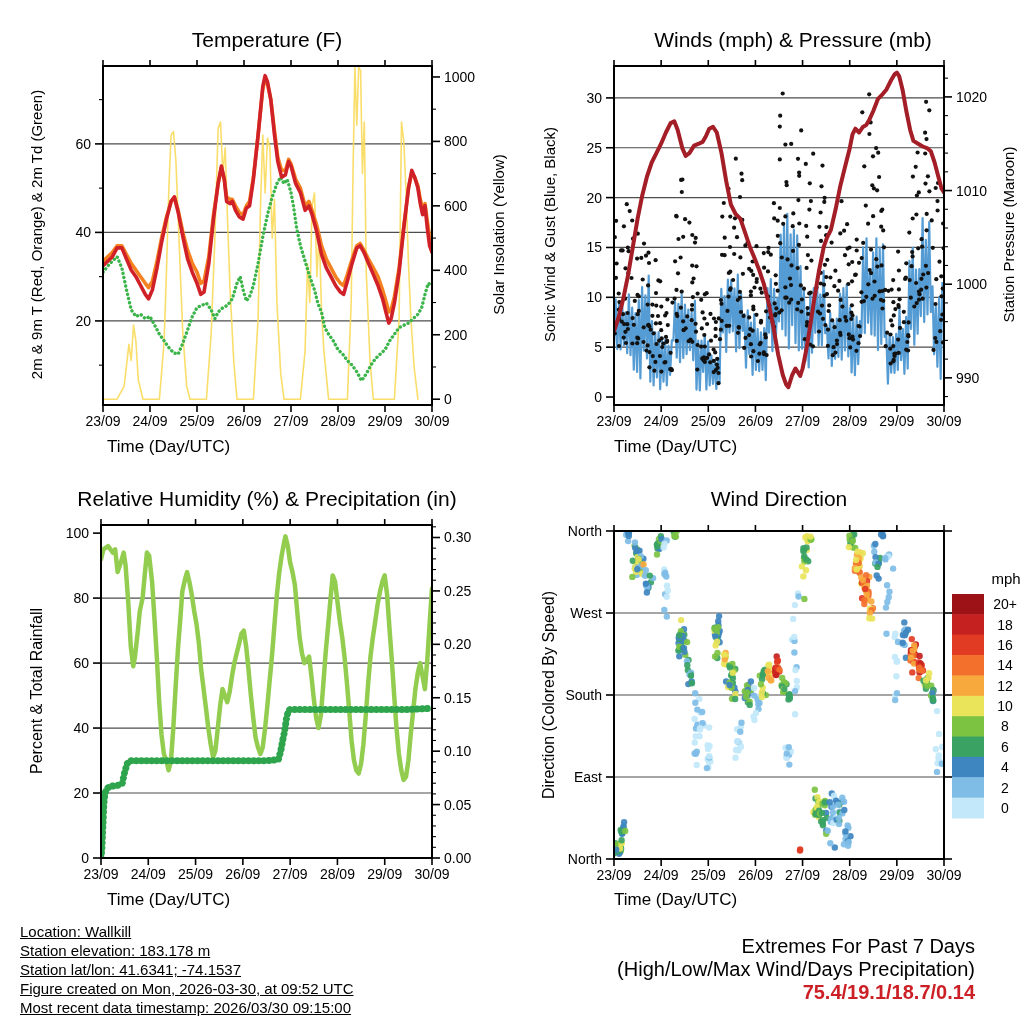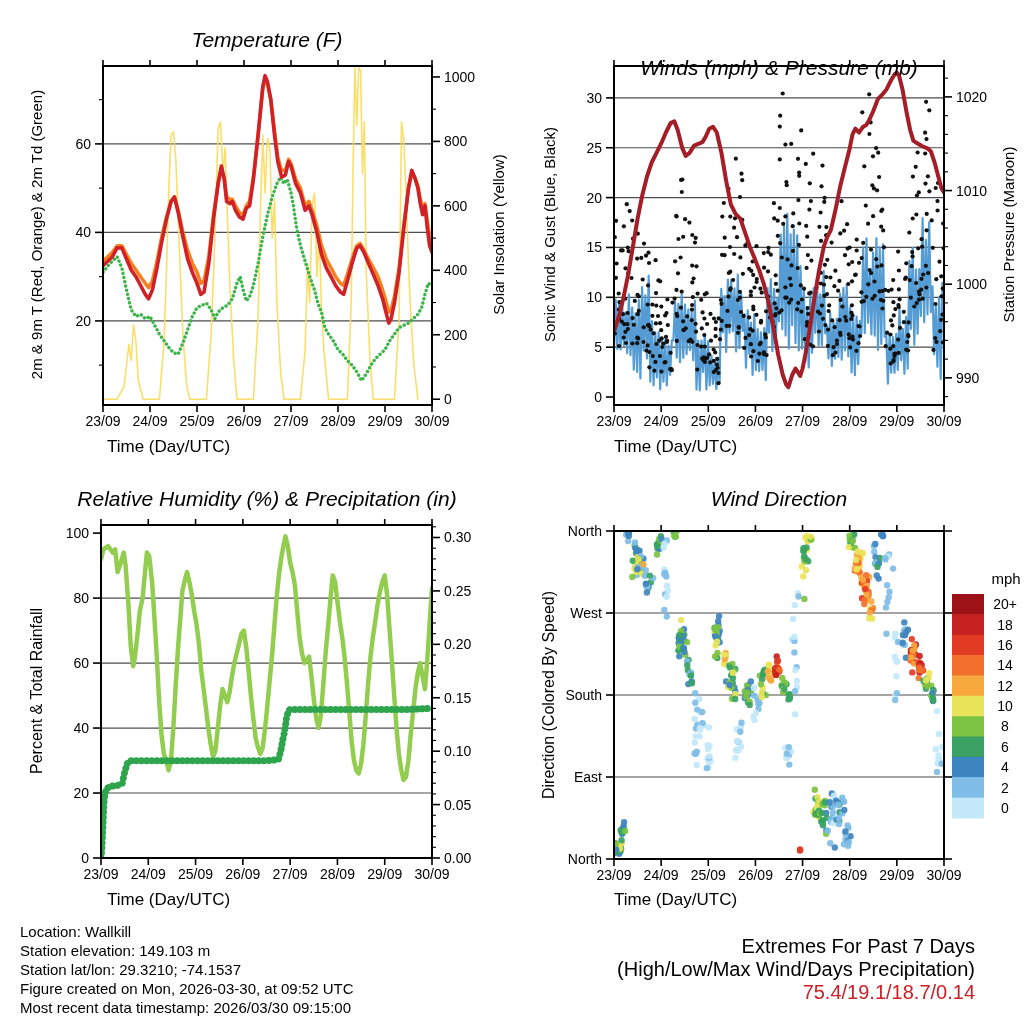--- a/index.html
+++ b/index.html
@@ -1,24 +1,24 @@
 <!DOCTYPE html>
 <html><head>
 <meta charset="utf-8">
 <style>
   html,body{margin:0;padding:0;background:#fff;}
   #canvas{position:relative;width:1024px;height:1024px;background:#fff;overflow:hidden;
           font-family:"Liberation Sans",sans-serif;color:#000;}
   .abs{position:absolute;}
-  .chart-title{font-size:21px;text-align:center;white-space:nowrap;font-style:italic;}
+  .chart-title{font-size:21px;text-align:center;white-space:nowrap;}
   .x-label{font-size:17px;text-align:left;white-space:nowrap;}
   .y-label{font-size:15px;text-align:center;white-space:nowrap;transform:rotate(-90deg);}
   .footer-line{font-size:15px;line-height:19px;white-space:nowrap;}
   .extremes{font-size:20px;line-height:23px;text-align:right;white-space:nowrap;}
-  .extremes-values{font-weight:normal;}
+  .extremes-values{font-weight:bold;}
   svg{position:absolute;left:0;top:0;}
 </style>
 </head>
 <body>
 
 <div id="canvas">
   <svg id="plots-svg" width="1024" height="1024">
       <g>
         <clipPath id="clip0">
           <rect x="103" y="66" width="329" height="339"></rect>
@@ -1551,40 +1551,40 @@
           <text x="1005" y="731.4" text-anchor="middle" font-size="14px" font-family="&quot;Liberation Sans&quot;,sans-serif" fill="#000">8</text>
           <text x="1005" y="751.7" text-anchor="middle" font-size="14px" font-family="&quot;Liberation Sans&quot;,sans-serif" fill="#000">6</text>
           <text x="1005" y="772.1" text-anchor="middle" font-size="14px" font-family="&quot;Liberation Sans&quot;,sans-serif" fill="#000">4</text>
           <text x="1005" y="792.5" text-anchor="middle" font-size="14px" font-family="&quot;Liberation Sans&quot;,sans-serif" fill="#000">2</text>
           <text x="1005" y="812.8" text-anchor="middle" font-size="14px" font-family="&quot;Liberation Sans&quot;,sans-serif" fill="#000">0</text>
         </g>
       </g>
     </svg>
 
   <div class="abs chart-title" style="left:107px;top:28px;width:320px;">Temperature (F)</div>
-  <div class="abs chart-title" style="left:614px;top:28px;width:330px;margin-top:28px;">Winds (mph) &amp; Pressure (mb)</div>
+  <div class="abs chart-title" style="left:628px;top:28px;width:330px;">Winds (mph) &amp; Pressure (mb)</div>
   <div class="abs chart-title" style="left:614px;top:487px;width:330px;">Wind Direction</div>
   <div class="abs chart-title" style="left:67px;top:487px;width:400px;">Relative Humidity (%) &amp; Precipitation (in)</div>
 
   <div class="abs x-label" style="left:107px;top:437px;width:320px;">Time (Day/UTC)</div>
   <div class="abs x-label" style="left:614px;top:437px;width:330px;">Time (Day/UTC)</div>
   <div class="abs x-label" style="left:107px;top:890px;width:320px;">Time (Day/UTC)</div>
   <div class="abs x-label" style="left:614px;top:890px;width:330px;">Time (Day/UTC)</div>
 
   <div class="abs y-label" style="left:-134px;top:226px;width:340px;">2m &amp; 9m T (Red, Orange) &amp; 2m Td (Green)</div>
   <div class="abs y-label" style="left:328px;top:226px;width:340px;">Solar Insolation (Yellow)</div>
   <div class="abs y-label" style="left:379px;top:226px;width:340px;">Sonic Wind &amp; Gust (Blue, Black)</div>
   <div class="abs y-label" style="left:838px;top:226px;width:340px;">Station Pressure (Maroon)</div>
   <div class="abs y-label" style="left:-130px;top:682px;width:333px;font-size:16px;">Percent &amp; Total Rainfall</div>
   <div class="abs y-label" style="left:385px;top:686px;width:328px;font-size:16px;">Direction (Colored By Speed)</div>
 
-  <div class="abs" style="left:20px;top:922px;">
+  <div class="abs" style="left:20px;top:922px;text-decoration:underline;">
     <div class="footer-line">Location: Wallkill</div>
-    <div class="footer-line">Station elevation: 149.103 m</div>
-    <div class="footer-line">Station lat/lon: 29.3210; -74.1537</div>
+    <div class="footer-line">Station elevation: 183.178 m</div>
+    <div class="footer-line">Station lat/lon: 41.6341; -74.1537</div>
     <div class="footer-line">Figure created on Mon, 2026-03-30, at 09:52 UTC</div>
     <div class="footer-line">Most recent data timestamp: 2026/03/30 09:15:00</div>
   </div>
 
   <div class="abs extremes" style="left:575px;top:935px;width:400px;">
     <div>Extremes For Past 7 Days</div>
     <div>(High/Low/Max Wind/Days Precipitation)</div>
     <div class="extremes-values" id="extremes-values" style="color: rgb(204, 32, 39);">75.4/19.1/18.7/0.14</div>
   </div>
 </div>

